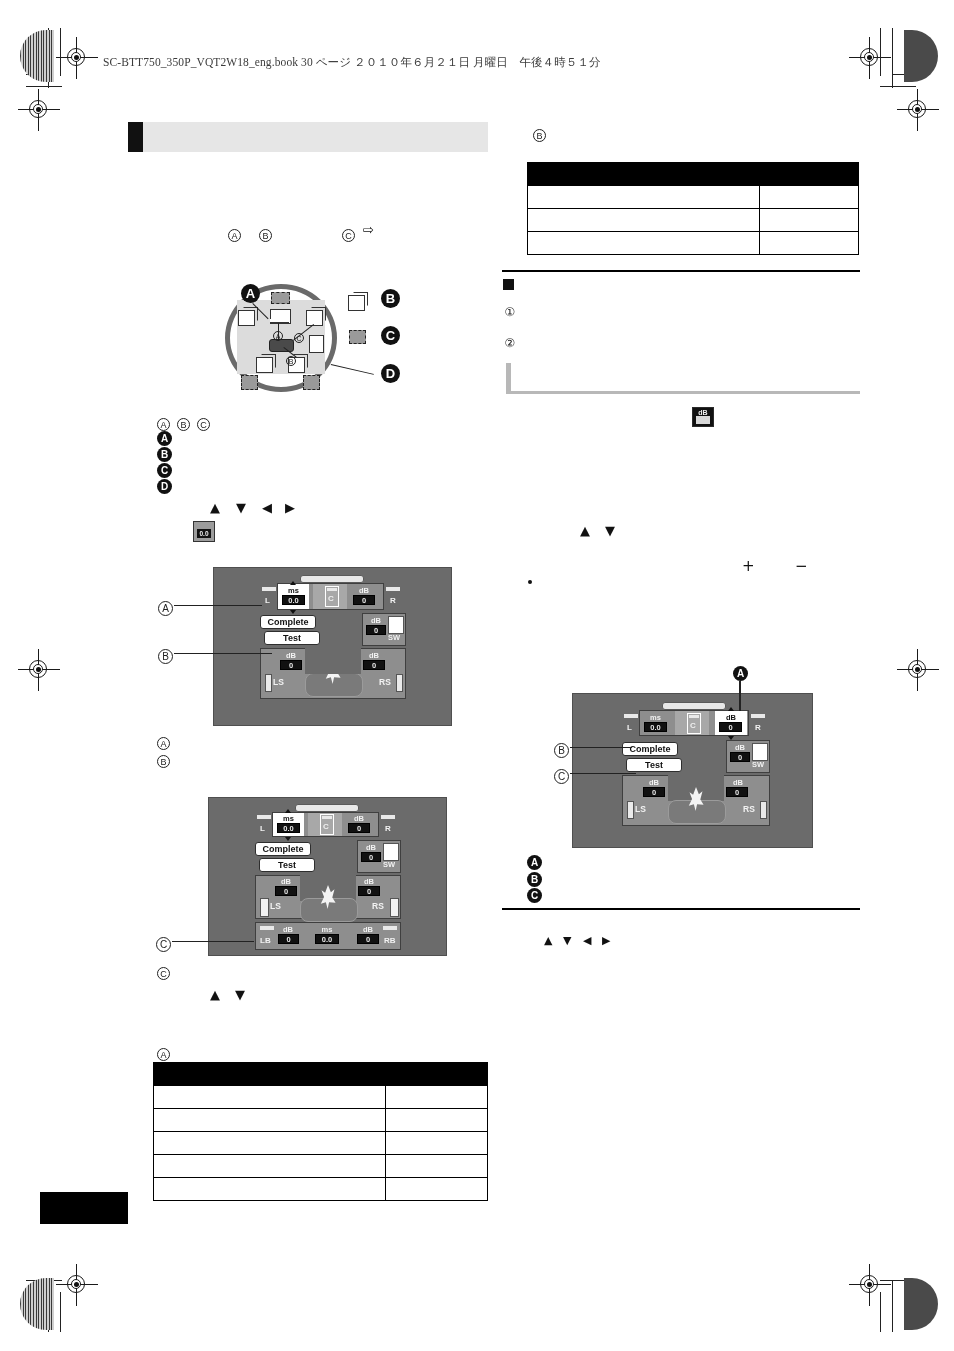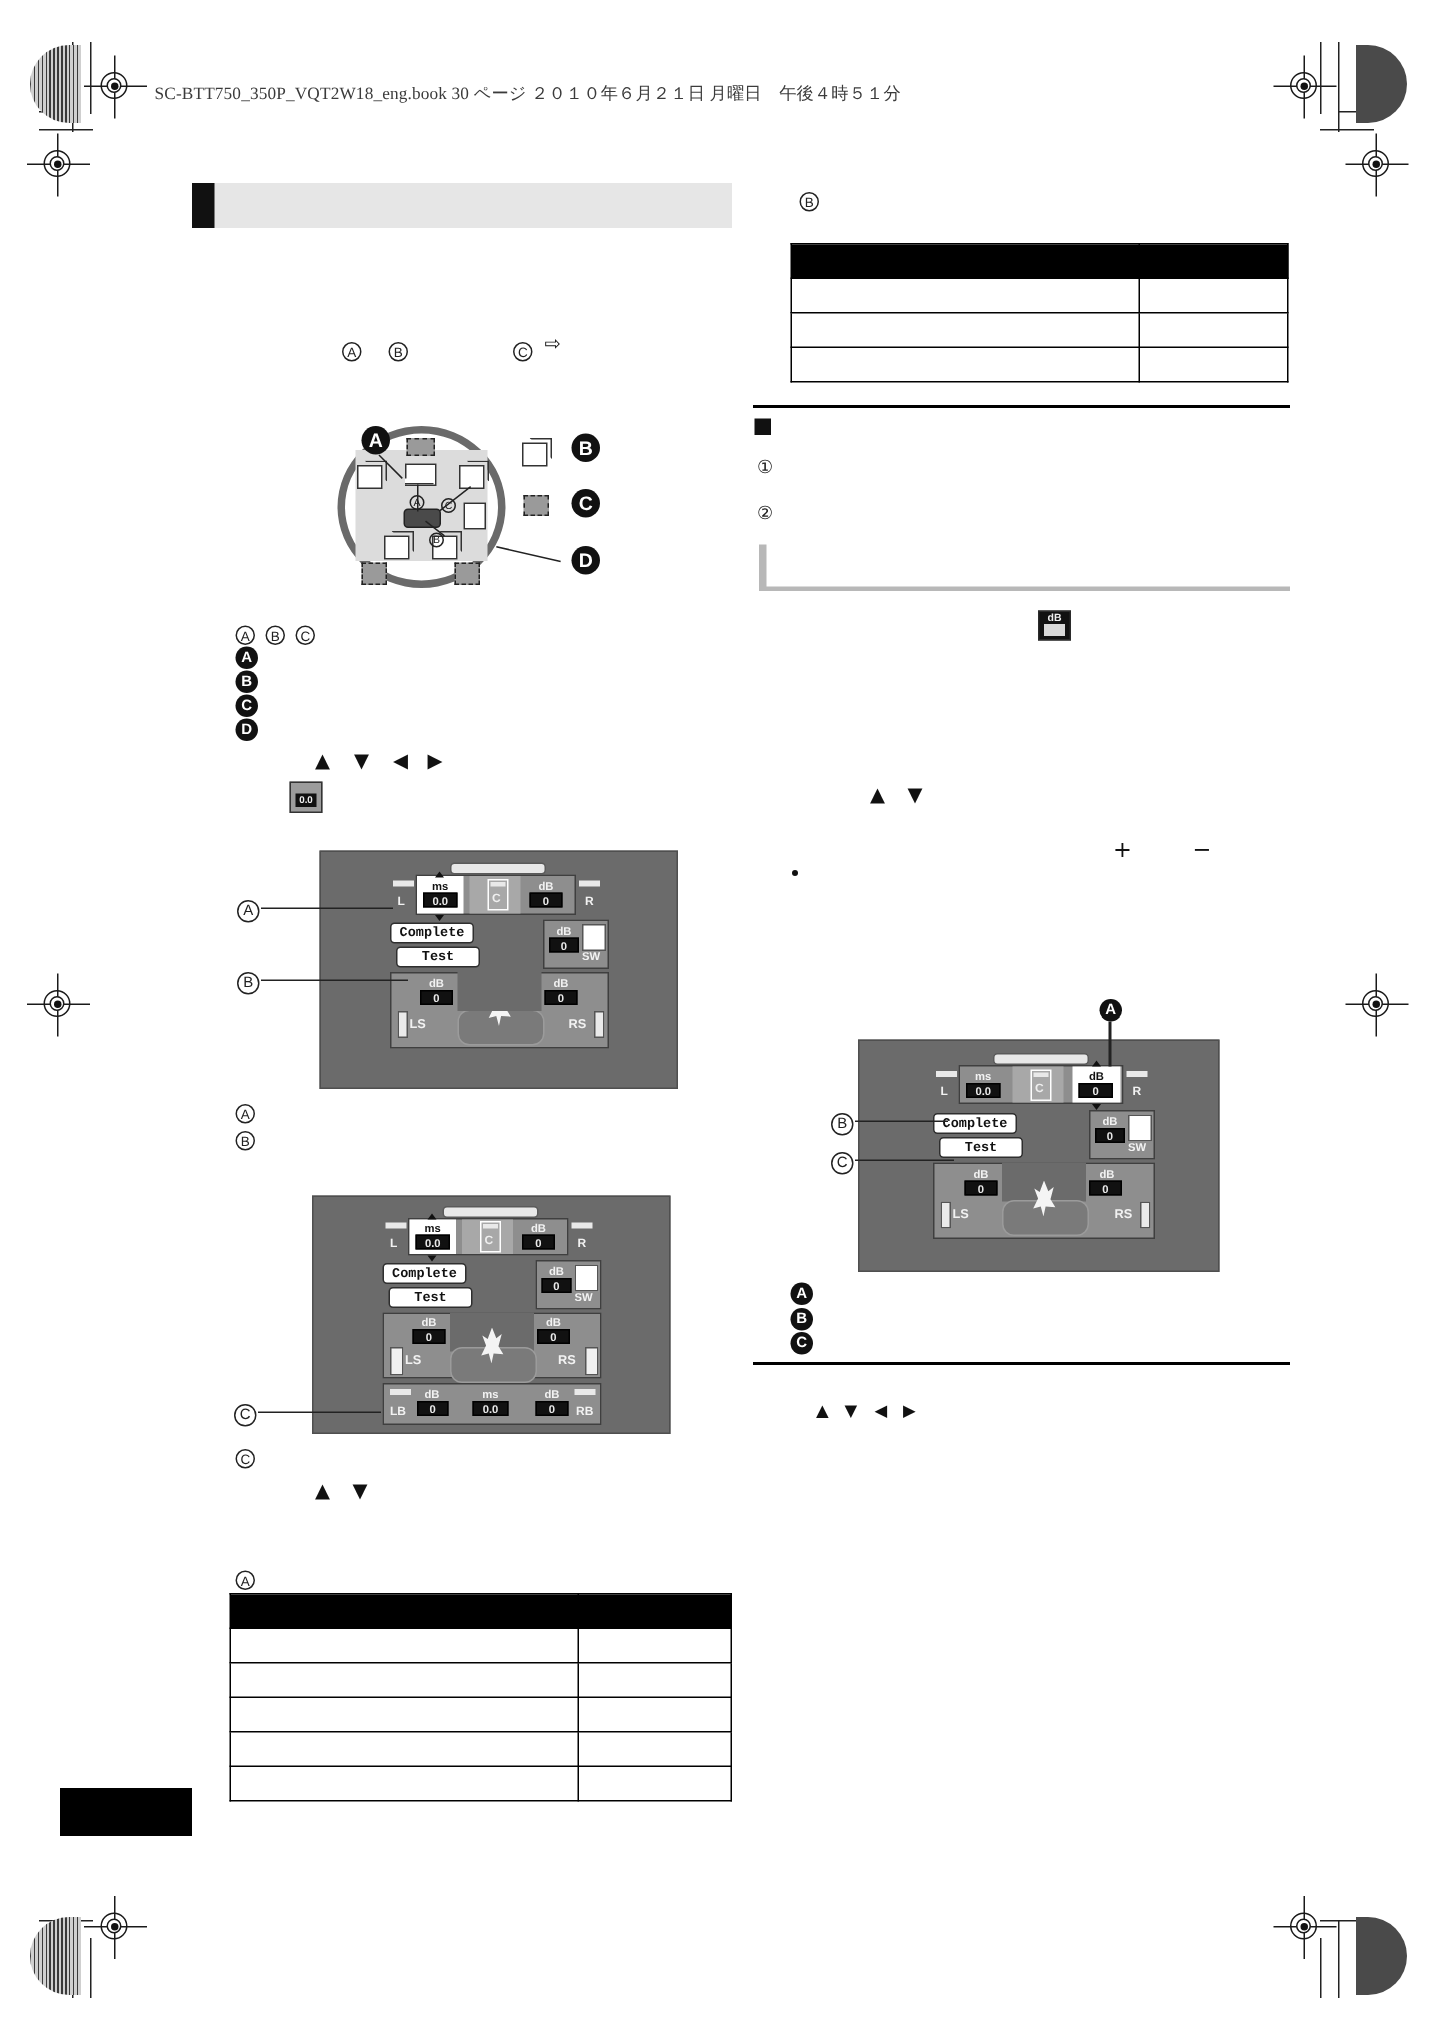--- a/index.html
+++ b/index.html
@@ -68,21 +68,21 @@
 
   
   .osd{position:absolute;background:#6b6b6b;border:1.6px solid #4f4f4f;box-sizing:border-box;}
   .panel{position:absolute;background:#8e8e8e;border:1.5px solid #3f3f3f;box-sizing:border-box;}
   .tvbar{position:absolute;background:#e8e8e8;border:1.3px solid #5a5a5a;border-radius:3px;}
   .chan{position:absolute;color:#f2f2f2;font-family:"Liberation Sans",sans-serif;font-weight:bold;}
   .valbox{position:absolute;background:#111;color:#e8e8e8;font-family:"Liberation Sans",sans-serif;
           font-weight:bold;text-align:center;border:1px solid #000;box-sizing:border-box;}
   .unit{position:absolute;color:#f2f2f2;font-family:"Liberation Sans",sans-serif;font-weight:bold;text-align:center;}
   .btn{position:absolute;background:#ffffff;border:1.4px solid #2e2e2e;border-radius:3px;color:#111;
-       font-family:Liberation Mono, monospace;font-weight:bold;text-align:center;box-sizing:border-box;}
+       font-family:Liberation Sans, sans-serif;font-weight:bold;text-align:center;box-sizing:border-box;}
   .sel{position:absolute;background:#ffffff;box-sizing:border-box;}
   .selbox{position:absolute;border:1.6px solid #ffffff;box-sizing:border-box;}
   .spk-ic{position:absolute;background:#eaeaea;border:1px solid #555;}
   .swbox{position:absolute;background:#ffffff;border:1px solid #555;}
   .fire{position:absolute;background:#7a7a7a;border:1.4px solid #9b9b9b;border-radius:8px;}
   .firebg{position:absolute;background:#7d7d7d;}
   .cursor-up{position:absolute;width:0;height:0;border-left:3.2px solid transparent;border-right:3.2px solid transparent;border-bottom:4px solid #111;}
   .cursor-dn{position:absolute;width:0;height:0;border-left:3.2px solid transparent;border-right:3.2px solid transparent;border-top:4px solid #111;}
 
   

